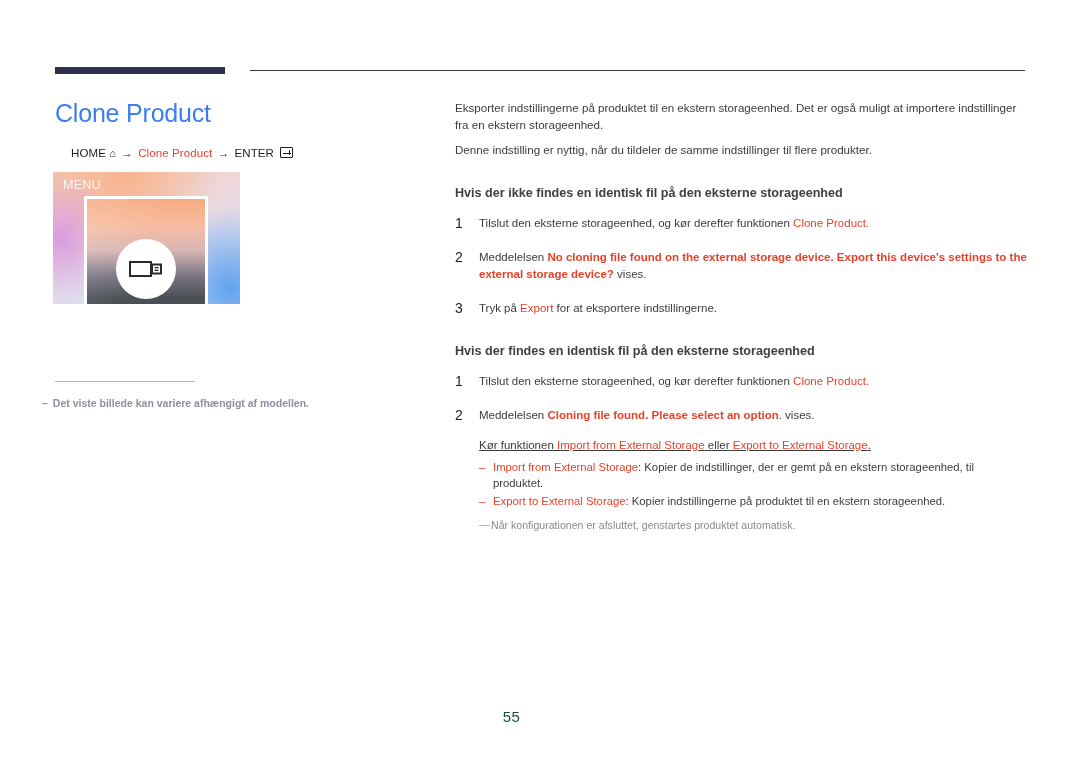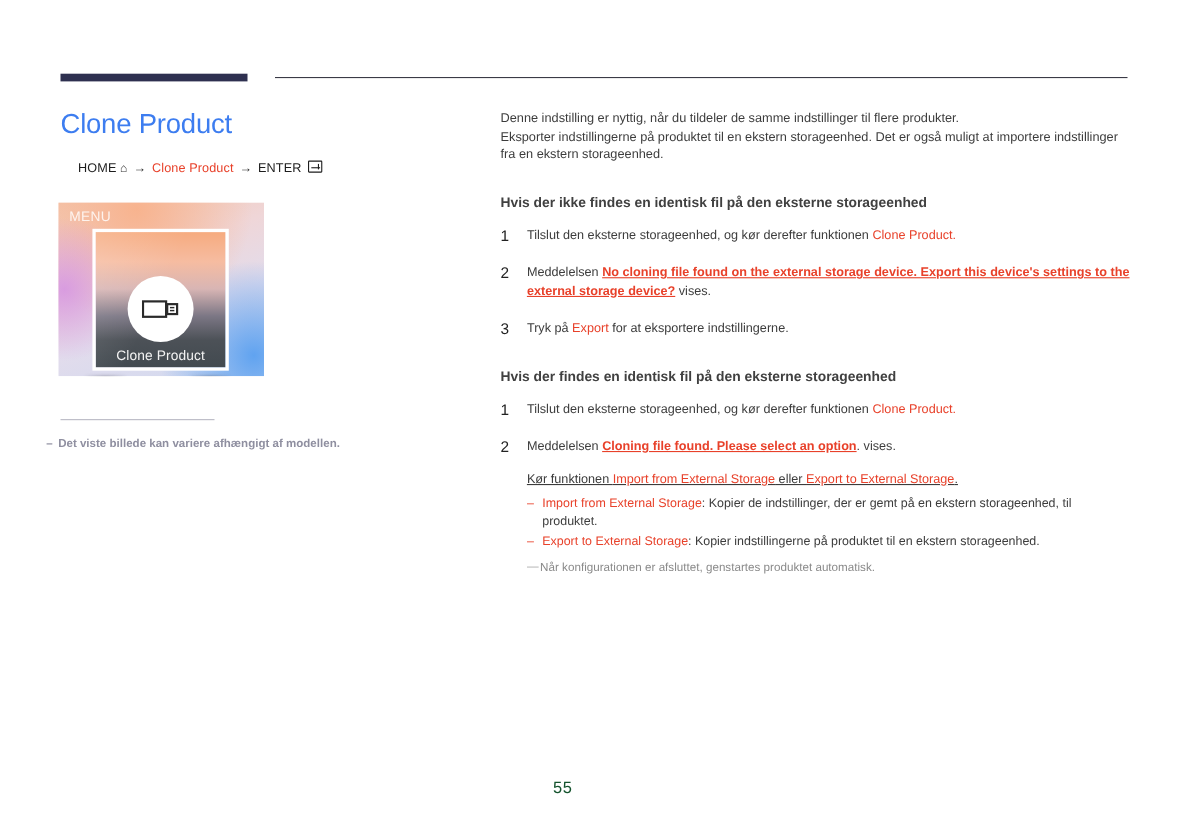--- a/index.html
+++ b/index.html
@@ -96,23 +96,23 @@
     top: 1.5px;
     width: 1.4px;
     height: 5px;
     background: #1d1d1d;
   }
 
   
   .device-figure {
     position: absolute;
     left: 53px;
-    top: 184px;
+    top: 172px;
     width: 187px;
-    height: 158px;
+    height: 132px;
     overflow: hidden;
   }
   .device-bg {
     position: absolute;
     inset: 0;
     background:
       radial-gradient(circle at 95% 88%, rgba(90,160,240,0.95) 0%, rgba(90,160,240,0.0) 38%),
       radial-gradient(circle at 3% 50%, rgba(214,150,225,0.9) 0%, rgba(214,150,225,0.0) 33%),
       radial-gradient(circle at 38% 4%, rgba(248,178,140,0.95) 0%, rgba(248,178,140,0.0) 55%),
       linear-gradient(160deg, #f3c6ae 0%, #efd6d8 35%, #e2dcec 62%, #cfd9f0 100%);
@@ -243,21 +243,21 @@
     line-height: 16px;
     padding-top: 0px;
   }
   .step-body {
     flex: 1 1 auto;
     font-size: 11.5px;
     color: #3c3c3c;
     line-height: 16.5px;
   }
   .accent { color: #e8412a; }
-  .accent-b { color: #e8412a; font-weight: bold; text-decoration: underline; }
+  .accent-b { color: #e8412a; font-weight: bold; }
 
   .sub-para {
     margin-top: 13px;
     font-size: 11.5px;
     color: #3c3c3c;
     line-height: 16.5px;
     text-decoration: underline;
   }
 
   .dash-list { list-style: none; margin-top: 6px; }
@@ -341,22 +341,22 @@
     <div class="stand-right"></div>
   </div>
 
   <div class="note-rule"></div>
   <div class="fig-note">
     <span class="dash">–</span><span>Det viste billede kan variere afhængigt af modellen.</span>
   </div>
 
   <div class="right-col">
 
+    <p class="intro-p">Eksporter indstillingerne på produktet til en ekstern storageenhed. Det er også muligt at importere indstillinger fra en ekstern storageenhed.</p>
     <p class="intro-p second">Denne indstilling er nyttig, når du tildeler de samme indstillinger til flere produkter.</p>
-    <p class="intro-p">Eksporter indstillingerne på produktet til en ekstern storageenhed. Det er også muligt at importere indstillinger fra en ekstern storageenhed.</p>
 
     <h2 class="section-head">Hvis der ikke findes en identisk fil på den eksterne storageenhed</h2>
 
     <ol class="steps">
       <li class="step">
         <span class="step-num">1</span>
         <span class="step-body"><span>Tilslut den eksterne storageenhed, og kør derefter funktionen </span><span class="accent">Clone Product</span><span class="accent">.</span></span>
       </li>
       <li class="step">
         <span class="step-num">2</span>

